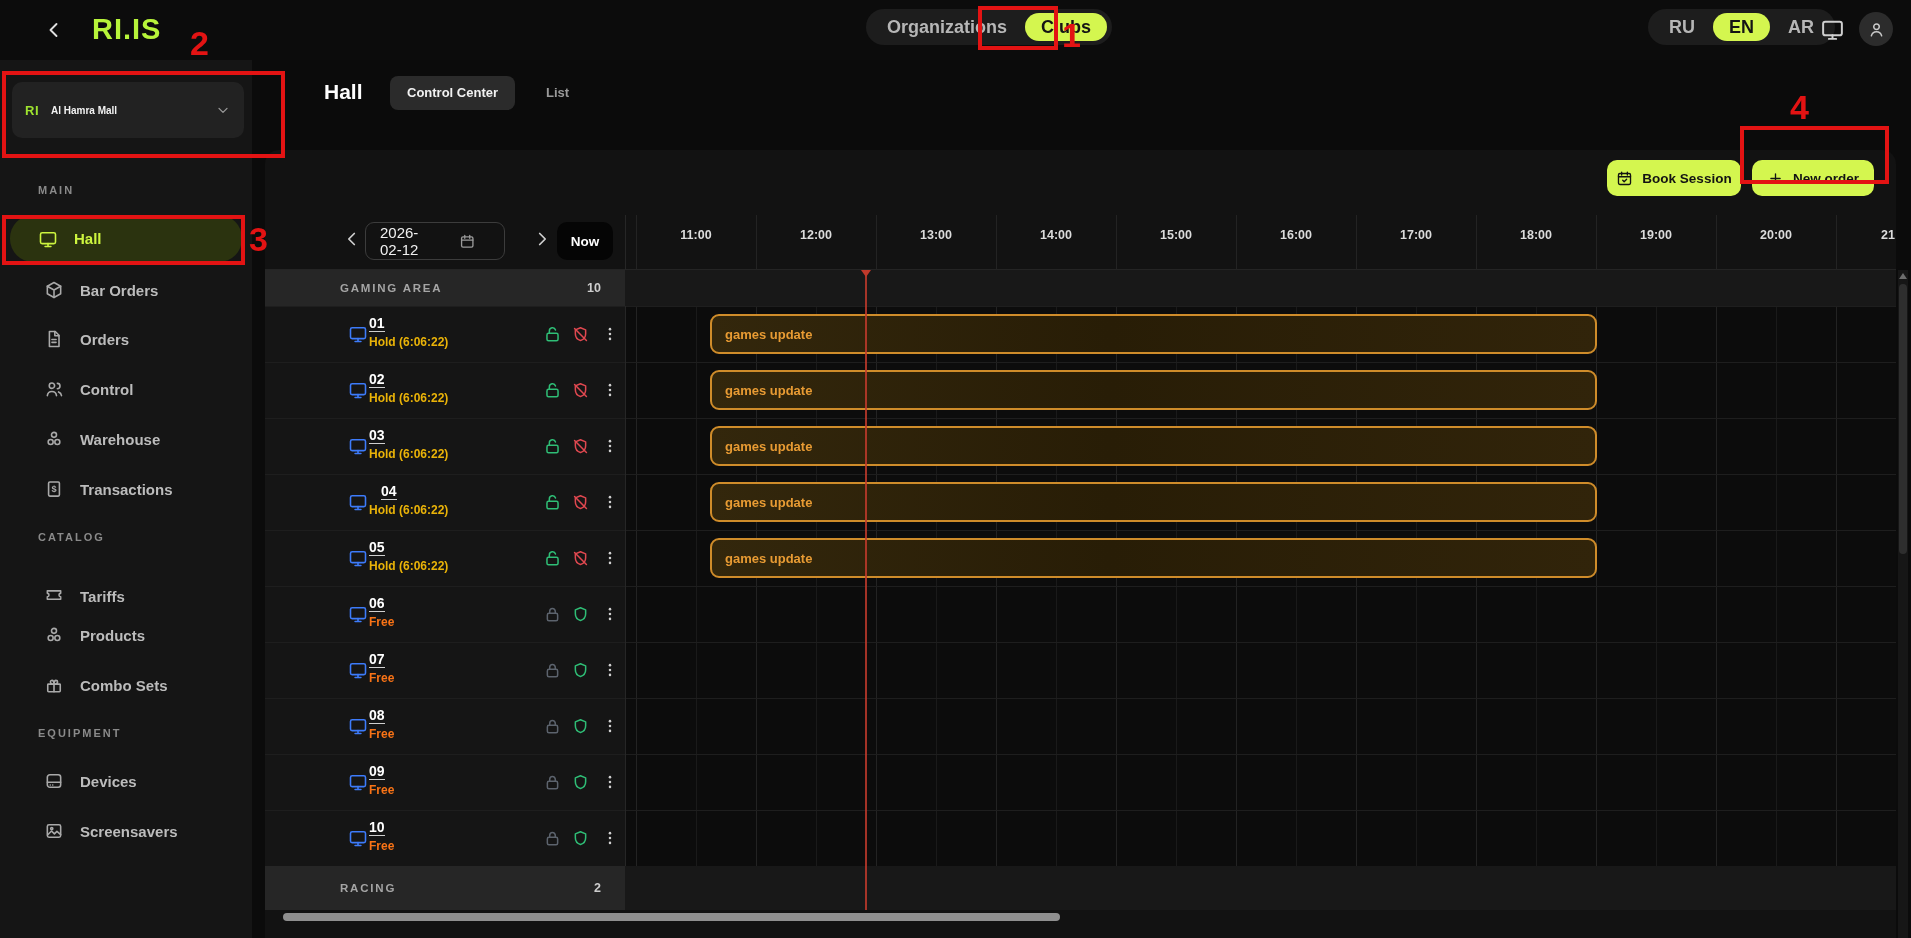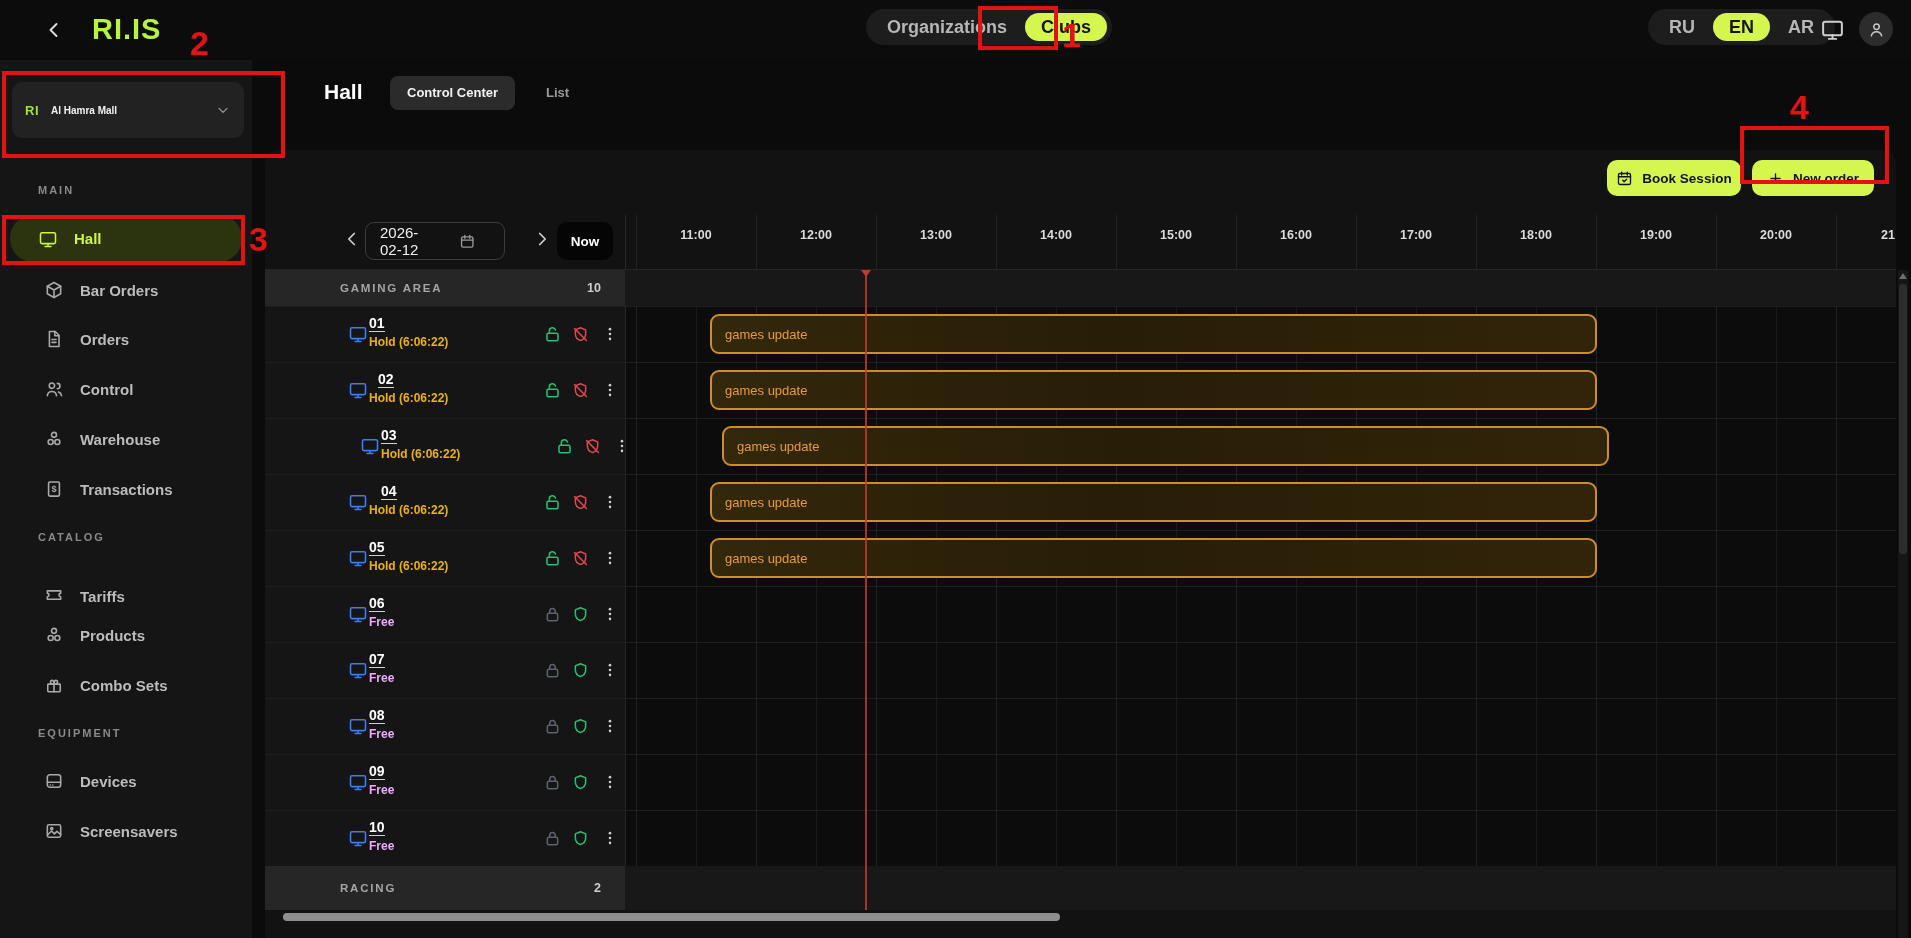--- a/index.html
+++ b/index.html
@@ -62,23 +62,23 @@
   .vline.hour{background:#232323}.vline.half{background:#1a1a1a}
   .hline{position:absolute;left:0;width:1631px;height:1px;background:#1e1e1e}
   #col-divider{position:absolute;left:360px;top:65px;width:1px;height:695px;background:#262626}
   .band{position:absolute;left:0;width:1631px}
   .band .bleft{position:absolute;left:0;top:0;width:360px;height:100%;background:#262626}
   .band .bright{position:absolute;left:360px;top:0;width:1271px;height:100%;background:#181818}
   .band .bname{position:absolute;left:75px;top:50%;transform:translateY(-50%);font-size:11.5px;font-weight:700;letter-spacing:1.8px;color:#a5a5a5}
   .band .bcount{position:absolute;left:280px;top:50%;transform:translateY(-50%);width:56px;text-align:right;font-size:12.5px;font-weight:700;color:#cdcdcd}
   .row-id{position:absolute;font-size:14px;font-weight:700;color:#fff;border-bottom:1px solid #cfcfcf;line-height:16px}
   .row-status{position:absolute;font-size:12px;font-weight:600}
-  .row-status.hold{color:#eab308}.row-status.free{color:#f0abfc}
+  .row-status.hold{color:#eab308}.row-status.free{color:#f97316}
   .bar{position:absolute;left:445px;width:887px;height:40px;border:2px solid #cf8c2a;border-radius:9px;background:linear-gradient(90deg,#33270c,#281d06 45%,#31240a);display:flex;align-items:center;padding-left:13px}
-  .bar span{font-size:13px;font-weight:400;color:#e89b33}
+  .bar span{font-size:13px;font-weight:700;color:#e89b33}
   #redline{position:absolute;left:600px;top:120px;width:2px;height:640px;background:rgba(192,57,43,.85);z-index:6}
   #redline-cap{position:absolute;left:596px;top:120px;width:0;height:0;border-left:5px solid transparent;border-right:5px solid transparent;border-top:7px solid #c0392b;z-index:6}
 
   
   #hscroll{position:absolute;left:0;top:761px;width:1631px;height:12px;background:#121212}
   #hscroll-thumb{position:absolute;left:18px;top:2px;width:777px;height:8px;border-radius:4px;background:#8f8f8f}
   #vscroll{position:absolute;left:1898px;top:270px;width:10px;height:668px;background:#161616}
   #vscroll-thumb{position:absolute;left:1px;top:14px;width:8px;height:270px;border-radius:4px;background:#2e2e2e}
   #vscroll-arrow{position:absolute;left:1899px;top:273px;width:0;height:0;border-left:4px solid transparent;border-right:4px solid transparent;border-bottom:6px solid #6d6d6d}
 
@@ -368,21 +368,21 @@
           <span>games update</span>
         </div>
       </div>
       <div style="position: absolute; left: 0px; top: 212px; width: 1631px; height: 56px;">
         <span class="icn" style="position: absolute; width: 20px; height: 20px; color: rgb(61, 123, 250); left: 83px; top: 18px;">
           <svg viewBox="0 0 24 24" fill="none" stroke="currentColor" stroke-width="1.9" stroke-linecap="round" stroke-linejoin="round">
             <rect x="3" y="4.5" width="18" height="13" rx="2"></rect>
             <path d="M8.5 21h7M12 17.5V21"></path>
           </svg>
         </span>
-        <div class="row-id" style="left: 104px; top: 9px; margin-left: 9px;">02</div>
+        <div class="row-id" style="left: 104px; top: 9px;">02</div>
         <div class="row-status hold" style="left: 104px; top: 29px;">Hold (6:06:22)</div>
         <span class="icn" style="position: absolute; width: 19px; height: 19px; color: rgb(47, 190, 118); left: 278px; top: 19px;">
           <svg viewBox="0 0 24 24" fill="none" stroke="currentColor" stroke-width="1.9" stroke-linecap="round" stroke-linejoin="round">
             <rect x="5" y="10.5" width="14" height="9.5" rx="2"></rect>
             <path d="M8 10.5V7.5a4 4 0 0 1 7.8-1.2"></path>
           </svg>
         </span>
         <span class="icn" style="position: absolute; width: 19px; height: 19px; color: rgb(224, 72, 80); left: 306px; top: 19px;">
           <svg viewBox="0 0 24 24" fill="none" stroke="currentColor" stroke-width="1.9" stroke-linecap="round" stroke-linejoin="round">
             <path d="M12 3.5l6.5 2.6v4.9c0 4.2-2.7 7.4-6.5 8.5-3.8-1.1-6.5-4.3-6.5-8.5V6.1z"></path>
@@ -393,21 +393,21 @@
           <svg viewBox="0 0 24 24" fill="none" stroke="currentColor" stroke-width="1.9" stroke-linecap="round" stroke-linejoin="round">
             <circle cx="12" cy="5.5" r="1.7" fill="currentColor" stroke="none"></circle>
             <circle cx="12" cy="12" r="1.7" fill="currentColor" stroke="none"></circle>
             <circle cx="12" cy="18.5" r="1.7" fill="currentColor" stroke="none"></circle>
           </svg>
         </span>
         <div class="bar" style="top: 8px;">
           <span>games update</span>
         </div>
       </div>
-      <div style="position: absolute; left: 12px; top: 268px; width: 1631px; height: 56px;">
+      <div style="position: absolute; left: 0px; top: 268px; width: 1631px; height: 56px;">
         <span class="icn" style="position: absolute; width: 20px; height: 20px; color: rgb(61, 123, 250); left: 83px; top: 18px;">
           <svg viewBox="0 0 24 24" fill="none" stroke="currentColor" stroke-width="1.9" stroke-linecap="round" stroke-linejoin="round">
             <rect x="3" y="4.5" width="18" height="13" rx="2"></rect>
             <path d="M8.5 21h7M12 17.5V21"></path>
           </svg>
         </span>
         <div class="row-id" style="left: 104px; top: 9px;">03</div>
         <div class="row-status hold" style="left: 104px; top: 29px;">Hold (6:06:22)</div>
         <span class="icn" style="position: absolute; width: 19px; height: 19px; color: rgb(47, 190, 118); left: 278px; top: 19px;">
           <svg viewBox="0 0 24 24" fill="none" stroke="currentColor" stroke-width="1.9" stroke-linecap="round" stroke-linejoin="round">

